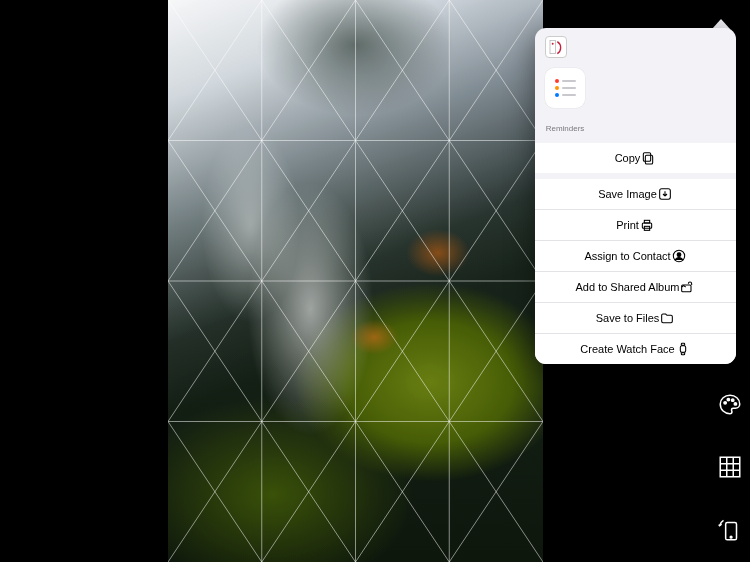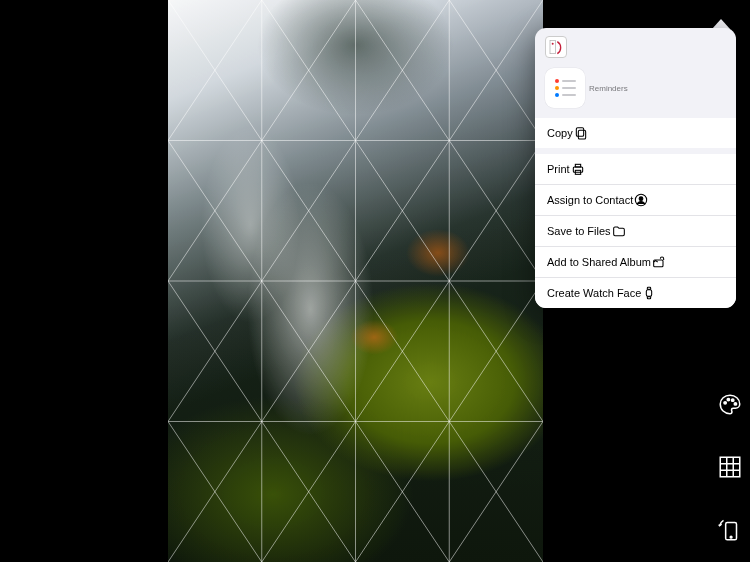--- a/index.html
+++ b/index.html
@@ -27,26 +27,26 @@
 .tool{width:26px;height:26px;display:flex;align-items:center;justify-content:center;color:#fff;cursor:pointer}
 
 .sheet{position:absolute;right:14px;top:28px;width:201px;background:#f2f2f7;border-radius:11px;box-shadow:0 6px 30px rgba(0,0,0,.45);overflow:hidden}
 .caret{position:absolute;right:20px;top:19px;width:0;height:0;border-left:9px solid transparent;border-right:9px solid transparent;border-bottom:10px solid #f2f2f7;filter:drop-shadow(0 -2px 3px rgba(0,0,0,.15))}
 
 .sheet-head{padding:8px 10px 10px 10px;display:flex;align-items:flex-start;gap:10px}
 .app-badge{width:22px;height:22px;border-radius:4px;background:#fff;border:.5px solid #ccc;display:flex;align-items:center;justify-content:center;font-size:8px}
 .app-badge svg{width:16px;height:16px}
 
 .share-row{display:flex;gap:14px;padding:0 10px 10px 10px}
-.share-item{display:flex;flex-direction:row;align-items:center;gap:4px;cursor:pointer}
+.share-item{display:flex;flex-direction:column;align-items:center;gap:16px;cursor:pointer}
 .share-icon{width:40px;height:40px;border-radius:9px;background:#fff;display:flex;align-items:center;justify-content:center;box-shadow:0 0 0 .5px rgba(0,0,0,.06)}
 .share-label{font-size:8px;color:#7a7a7e;text-align:center}
 
 .actions{background:#fff}
-.action{display:flex;align-items:center;justify-content:flex-start;padding:7px 12px;font-size:11px;color:#000;border-top:.5px solid #e3e3e7;cursor:pointer}
+.action{display:flex;align-items:center;justify-content:center;padding:7px 12px;font-size:11px;color:#000;border-top:.5px solid #e3e3e7;cursor:pointer}
 .action:first-child{border-top:none}
 .gap{height:6px;background:#f2f2f7}
 .action-icon{width:16px;height:16px;color:#000;flex-shrink:0}
 .action-icon svg{width:100%;height:100%;display:block}
 
 .reminders-dots{display:flex;flex-direction:column;gap:3px}
 .rd{display:flex;align-items:center;gap:3px}
 .rd-dot{width:4px;height:4px;border-radius:50%}
 .rd-line{width:14px;height:2px;background:#c9c9cd;border-radius:1px}
 .more-dots{display:flex;gap:3px}
@@ -169,58 +169,67 @@
           <svg viewBox="0 0 24 24" fill="none" stroke="currentColor" stroke-width="1.6">
             <rect x="8" y="8" width="11" height="13" rx="2"></rect>
             <rect x="5" y="4" width="11" height="13" rx="2"></rect>
           </svg>
         </span>
     </div>
   </div>
   <div class="gap"></div>
   <div class="actions">
     <div class="action">
+      <span>Save Image</span>
+      <span class="action-icon">
+          <svg viewBox="0 0 24 24" fill="none" stroke="currentColor" stroke-width="1.6">
+            <rect x="4" y="4" width="16" height="16" rx="3"></rect>
+            <path d="M12 8v7m0 0l-3-3m3 3l3-3"></path>
+          </svg>
+        </span>
+    </div>
+    <div class="action">
       <span>Print</span>
       <span class="action-icon">
           <svg viewBox="0 0 24 24" fill="none" stroke="currentColor" stroke-width="1.6">
             <rect x="5" y="9" width="14" height="8" rx="1.5"></rect>
             <rect x="8" y="5" width="8" height="4"></rect>
             <rect x="8" y="14" width="8" height="6"></rect>
           </svg>
         </span>
     </div>
     <div class="action">
       <span>Assign to Contact</span>
       <span class="action-icon">
           <svg viewBox="0 0 24 24" fill="none" stroke="currentColor" stroke-width="1.6">
             <circle cx="12" cy="12" r="8.5"></circle>
             <circle cx="12" cy="10" r="2.8" fill="currentColor"></circle>
             <path d="M6.5 18c1-2.5 3.2-3.8 5.5-3.8s4.5 1.3 5.5 3.8" fill="currentColor"></path>
           </svg>
         </span>
     </div>
     <div class="action">
-      <span>Save to Files</span>
-      <span class="action-icon">
-          <svg viewBox="0 0 24 24" fill="none" stroke="currentColor" stroke-width="1.6">
-            <path d="M4 8c0-1 .8-2 2-2h4l2 2h6c1 0 2 1 2 2v7c0 1-.8 2-2 2H6c-1 0-2-1-2-2V8z"></path>
-          </svg>
-        </span>
-    </div>
-    <div class="action">
       <span>Add to Shared Album</span>
       <span class="action-icon">
           <svg viewBox="0 0 24 24" fill="none" stroke="currentColor" stroke-width="1.6">
             <rect x="4" y="9" width="14" height="10" rx="1.5"></rect>
             <path d="M4 12l3-2 3 2"></path>
             <path d="M14 7c0-1.5 1-2.5 2.5-2.5S19 5.5 19 7v2"></path>
           </svg>
         </span>
     </div>
     <div class="action">
+      <span>Save to Files</span>
+      <span class="action-icon">
+          <svg viewBox="0 0 24 24" fill="none" stroke="currentColor" stroke-width="1.6">
+            <path d="M4 8c0-1 .8-2 2-2h4l2 2h6c1 0 2 1 2 2v7c0 1-.8 2-2 2H6c-1 0-2-1-2-2V8z"></path>
+          </svg>
+        </span>
+    </div>
+    <div class="action">
       <span>Create Watch Face</span>
       <span class="action-icon">
           <svg viewBox="0 0 24 24" fill="none" stroke="currentColor" stroke-width="1.6">
             <rect x="8" y="7" width="8" height="10" rx="2.5"></rect>
             <rect x="9.5" y="3.5" width="5" height="3" rx="1"></rect>
             <rect x="9.5" y="17.5" width="5" height="3" rx="1"></rect>
           </svg>
         </span>
     </div>
   </div>

